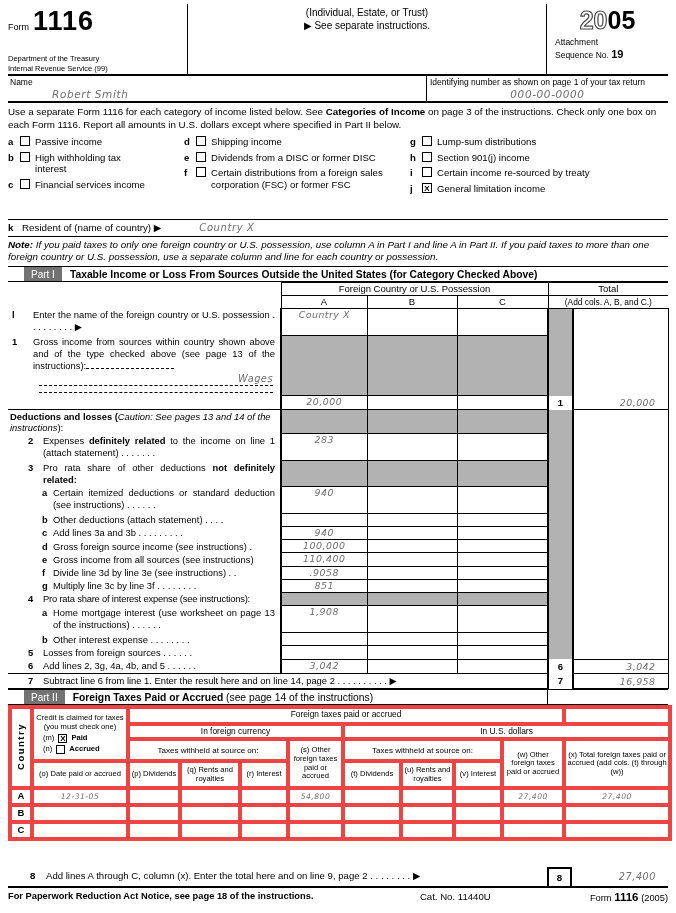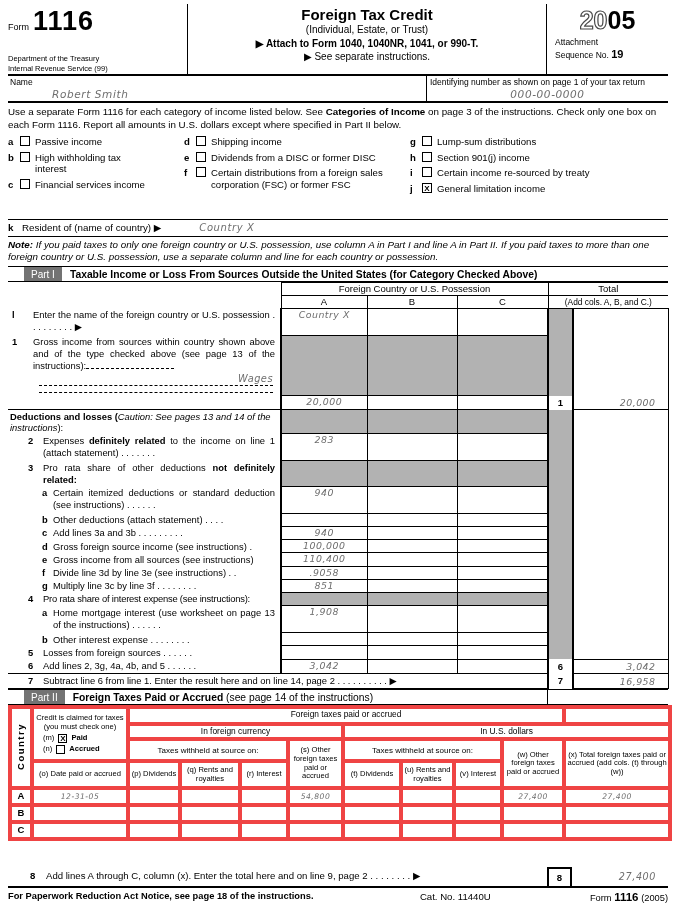--- a/index.html
+++ b/index.html
@@ -117,23 +117,21 @@
     <div class="hdr-left">
       <div>
         <span class="formword">Form</span><span class="formnum">1116</span>
       </div>
       <div class="dept">
         <span>Department of the Treasury</span><br>
         <span>Internal Revenue Service    (99)</span>
       </div>
     </div>
     <div class="hdr-center">
-      <div class="hdr-title">Foreign Tax Credit</div>
       <div class="hdr-sub">(Individual, Estate, or Trust)</div>
-      <div class="hdr-attach">▶ Attach to Form 1040, 1040NR, 1041, or 990-T.</div>
       <div class="hdr-see">▶ See separate instructions.</div>
     </div>
     <div class="hdr-right">
       <div class="year"><span class="y20">20</span><span>05</span></div>
       <div class="att">
         <span>Attachment</span><br>
         <span>Sequence No.</span> <span class="no">19</span>
       </div>
     </div>
   </div>

